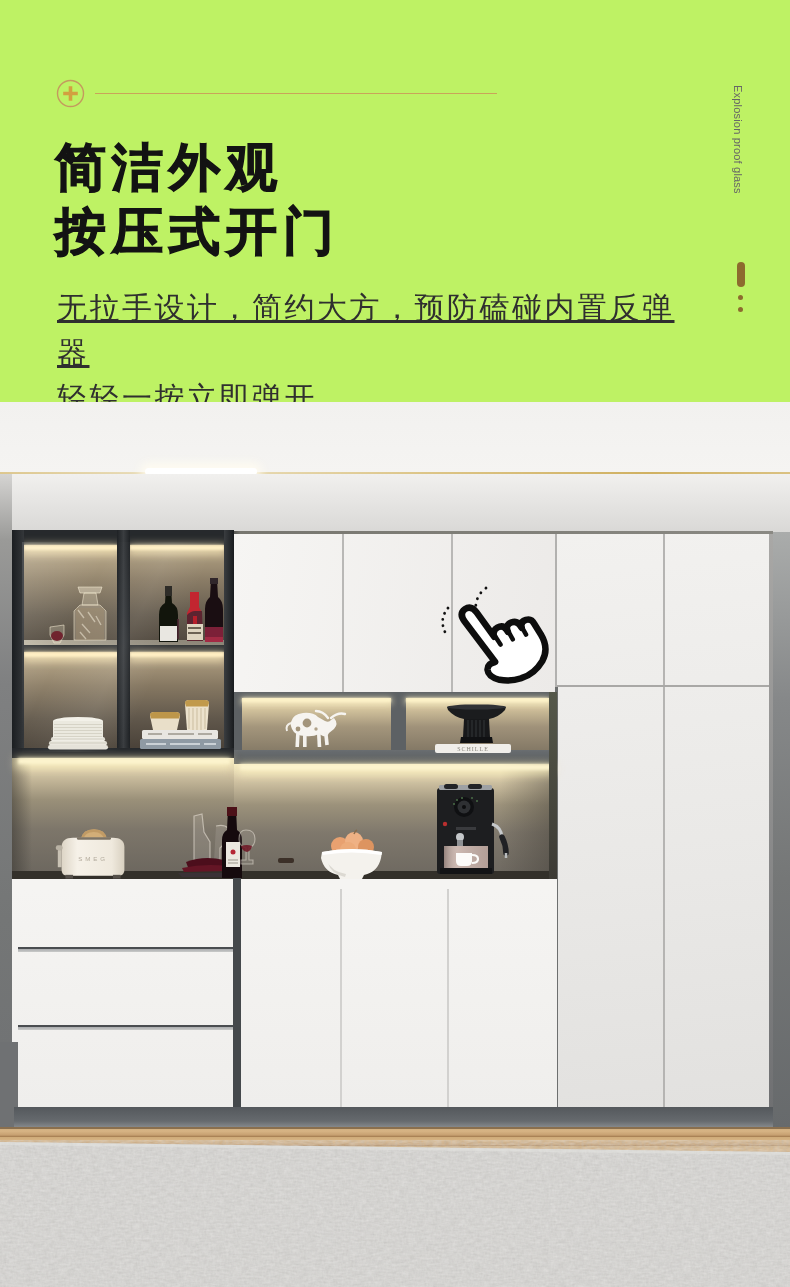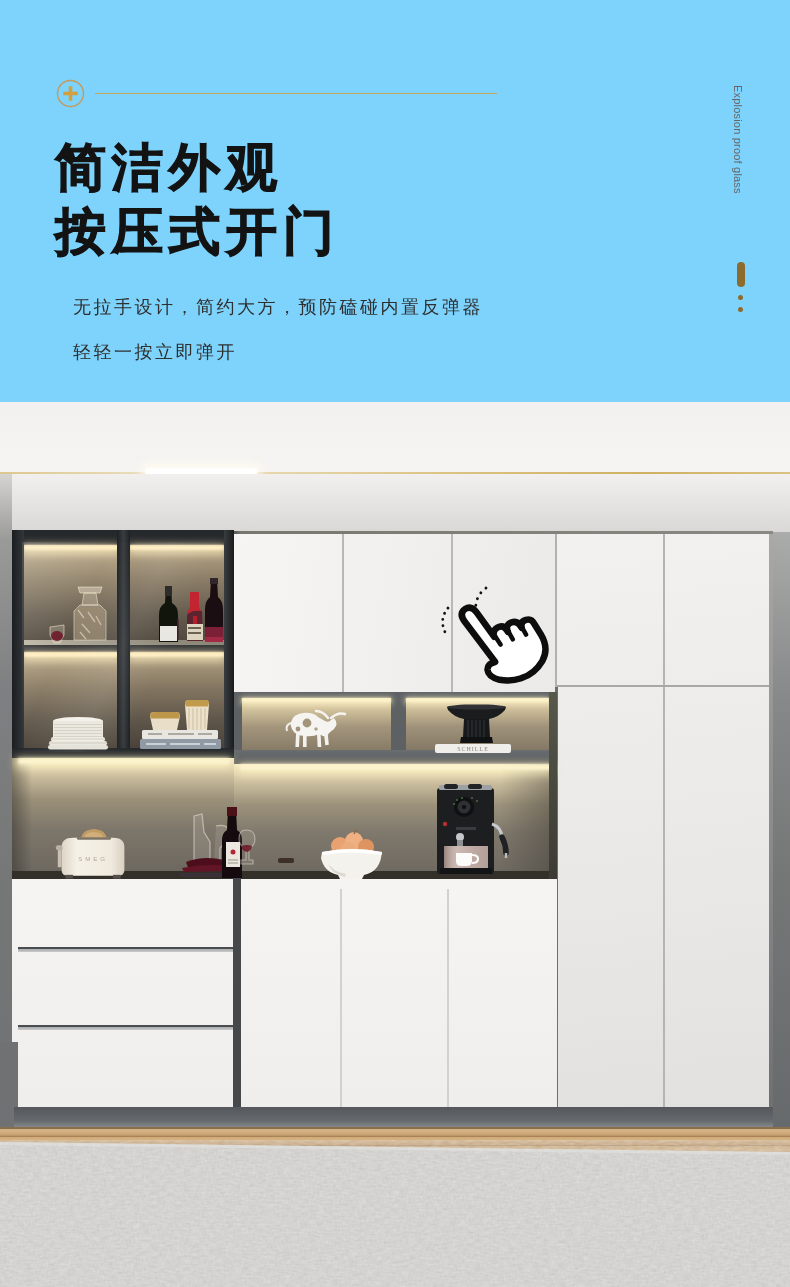--- a/index.html
+++ b/index.html
@@ -3,34 +3,34 @@
 <meta charset="utf-8">
 <style>
   html,body{margin:0;padding:0;}
   body{width:790px;height:1287px;position:relative;overflow:hidden;
        background:#f0efed;font-family:"Liberation Sans",sans-serif;}
   .abs{position:absolute;}
 </style>
 </head>
 <body>
 
-<div class="abs" style="left:0;top:0;width:790px;height:402px;background:#7dd3fc;">
+<div class="abs" style="left:0;top:0;width:790px;height:402px;background:#bef264;">
 
   <svg class="abs" style="left:56px;top:79px;" width="29" height="29" viewBox="0 0 29 29">
     <circle cx="14.5" cy="14.5" r="13" fill="none" stroke="#c49a5e" stroke-width="1.4"></circle>
     <path d="M14.5 7.2 V21.8 M7.2 14.5 H21.8" stroke="#d2a040" stroke-width="3.6"></path>
   </svg>
 
   <div class="abs" style="left:95px;top:93px;width:402px;height:1px;background:#c9a45a;"></div>
 
   <div class="abs" style="left:55px;top:136px;width:600px;font-weight:bold;color:#131313;
        font-size:51px;line-height:64px;letter-spacing:6px;-webkit-text-stroke:1.3px #131313;">简洁外观<br>按压式开门</div>
 
-  <div class="abs" style="left:73px;top:285px;width:640px;color:#2f2f2f;
-       font-size:18px;line-height:45px;letter-spacing:2.5px;">无拉手设计，简约大方，预防磕碰内置反弹器<br>轻轻一按立即弹开</div>
+  <div class="abs" style="left:57px;top:285px;width:640px;color:#2f2f2f;
+       font-size:30px;line-height:45px;letter-spacing:2.5px;text-decoration:underline;">无拉手设计，简约大方，预防磕碰内置反弹器<br>轻轻一按立即弹开</div>
 
   <div class="abs" style="left:732px;top:85px;height:140px;writing-mode:vertical-rl;white-space:nowrap;
        font-size:11px;color:#666;letter-spacing:0.2px;">Explosion proof glass</div>
 
   <div class="abs" style="left:737px;top:262px;width:8px;height:25px;border-radius:4px;background:#8d6b2e;"></div>
   <div class="abs" style="left:738px;top:295px;width:5px;height:5px;border-radius:50%;background:#8d6b2e;"></div>
   <div class="abs" style="left:738px;top:307px;width:5px;height:5px;border-radius:50%;background:#8d6b2e;"></div>
 </div>
 
 <div class="abs" id="photo" style="left:0;top:402px;width:790px;height:885px;background:#efeeec;">

